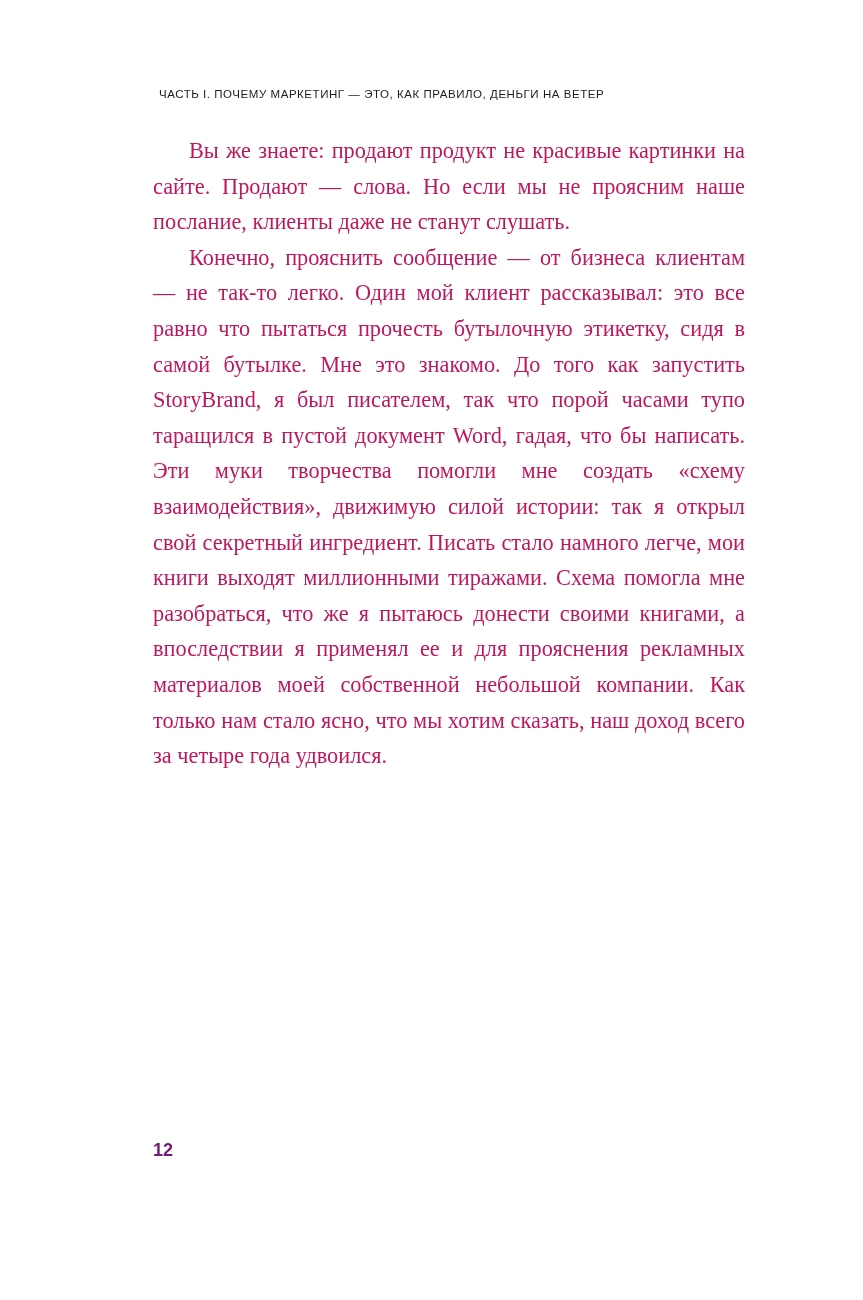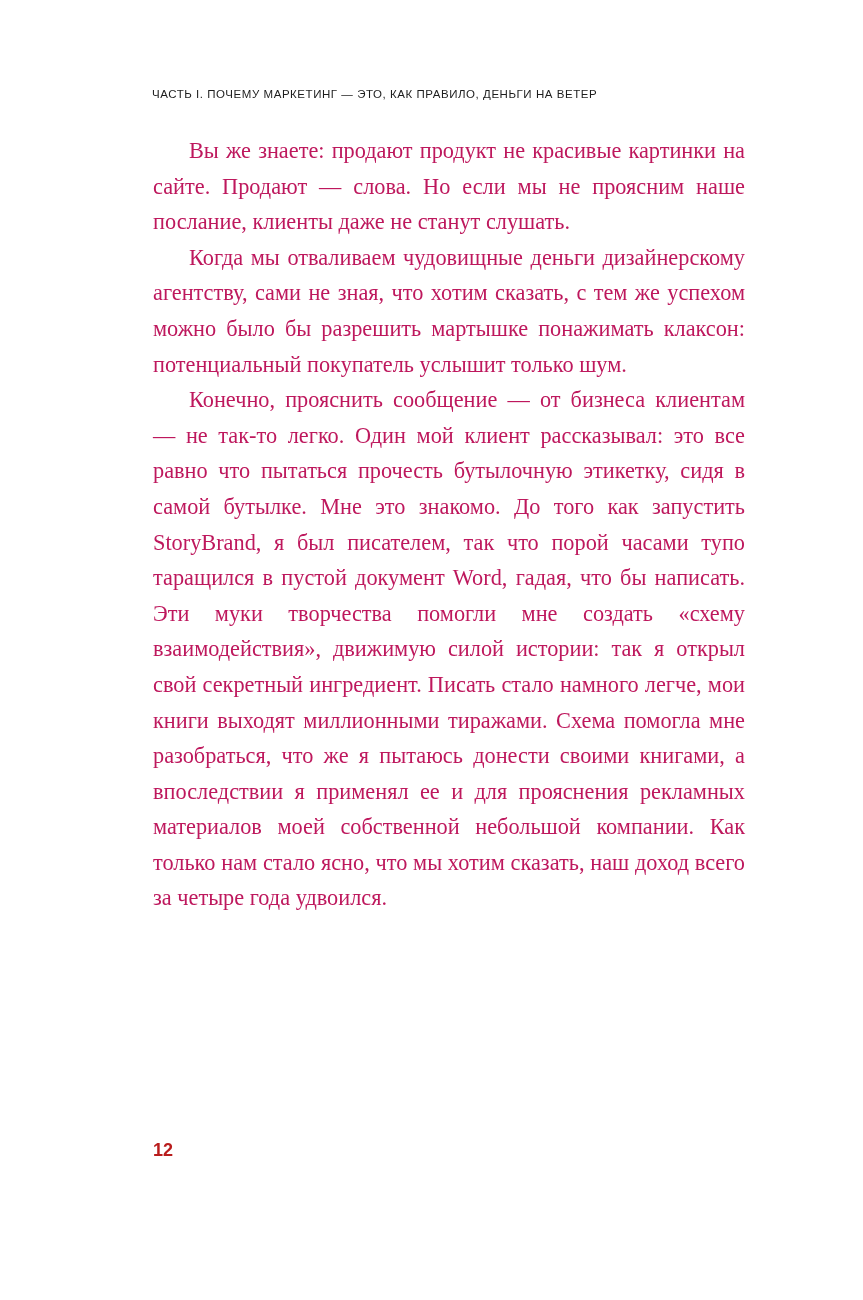--- a/index.html
+++ b/index.html
@@ -16,21 +16,21 @@
   }
   .page {
     position: relative;
     width: 863px;
     height: 1300px;
     box-sizing: border-box;
   }
   .running-head {
     position: absolute;
     top: 88px;
-    left: 152px;
+    left: 159px;
     width: 600px;
     font-family: "Liberation Sans", sans-serif;
     font-size: 11.5px;
     letter-spacing: 0.55px;
     color: #1d1d1d;
     text-transform: uppercase;
     white-space: nowrap;
   }
   .body-block {
     position: absolute;
@@ -50,31 +50,30 @@
   .para.last {
     text-align: justify;
   }
   .folio {
     position: absolute;
     top: 1140px;
     left: 153px;
     font-family: "Liberation Sans", sans-serif;
     font-weight: bold;
     font-size: 18px;
-    color: #b91c1c;
+    color: #701a75;
   }
 </style>
 </head>
 <body>
 
 <div class="page">
 
   <div class="running-head">ЧАСТЬ I.  ПОЧЕМУ МАРКЕТИНГ — ЭТО, КАК ПРАВИЛО, ДЕНЬГИ НА ВЕТЕР</div>
 
   <div class="body-block">
     <p class="para">Вы же знаете: продают продукт не красивые картинки на сайте. Продают — слова. Но если мы не проясним наше послание, клиенты даже не станут слушать.</p>
-    <p class="para">Когда мы отваливаем чудовищные деньги дизайнерскому агентству, сами не зная, что хотим сказать, с тем же успехом можно было бы разрешить мартышке понажимать клаксон: потенциальный покупатель услышит только шум.</p>
     <p class="para">Конечно, прояснить сообщение — от бизнеса клиентам — не так-то легко. Один мой клиент рассказывал: это все равно что пытаться прочесть бутылочную этикетку, сидя в самой бутылке. Мне это знакомо. До того как запустить StoryBrand, я был писателем, так что порой часами тупо таращился в пустой документ Word, гадая, что бы написать. Эти муки творчества помогли мне создать «схему взаимодействия», движимую силой истории: так я открыл свой секретный ингредиент. Писать стало намного легче, мои книги выходят миллионными тиражами. Схема помогла мне разобраться, что же я пытаюсь донести своими книгами, а впоследствии я применял ее и для прояснения рекламных материалов моей собственной небольшой компании. Как только нам стало ясно, что мы хотим сказать, наш доход всего за четыре года удвоился.</p>
   </div>
 
   <div class="folio">12</div>
 
 </div>
 
 </body></html>

